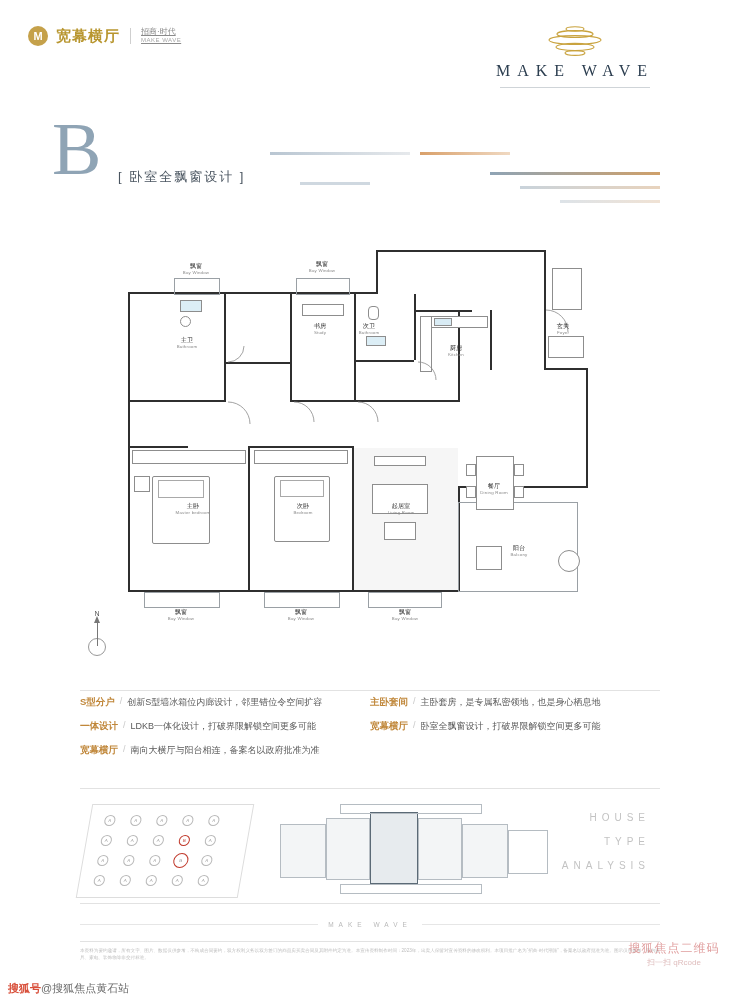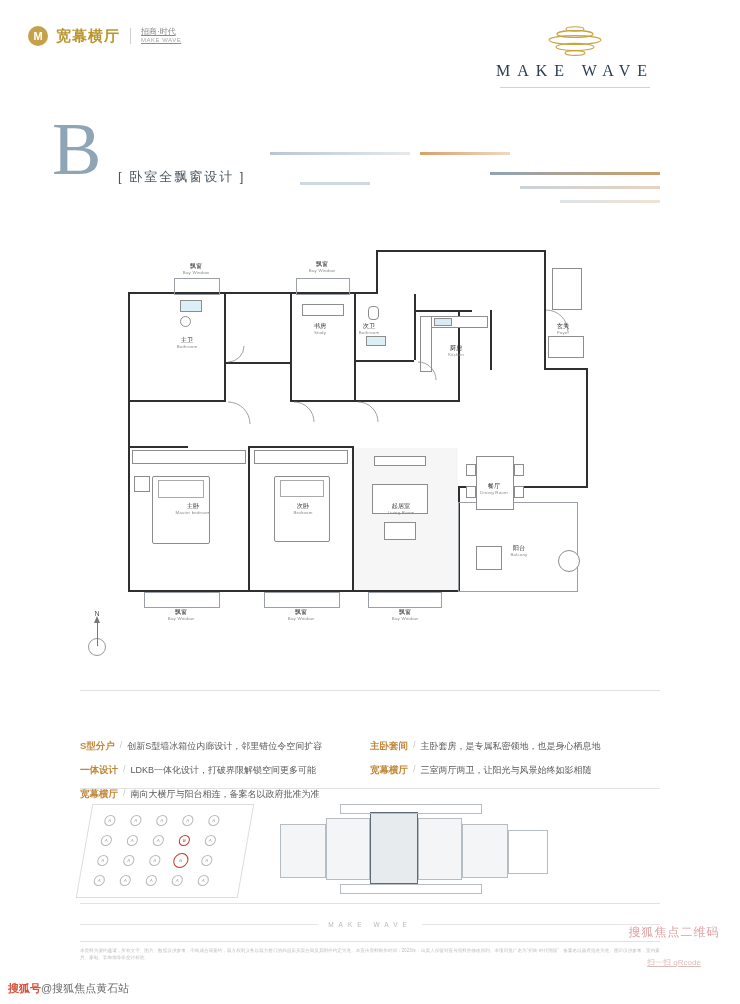--- a/index.html
+++ b/index.html
@@ -52,21 +52,21 @@
   .hatch{position:absolute;background:#efefef;}
   .furn{position:absolute;border:.8px solid #8d8d8d;background:#fff;}
   .furn.soft{border-color:#a9a9a9;}
   .compass{position:absolute;left:88px;top:378px;text-align:center;}
   .compass .n{font-size:7px;color:#555;}
   .compass .needle{width:1px;height:26px;background:#777;margin:3px auto 0;position:relative;}
   .compass .needle:before{content:"";position:absolute;top:-4px;left:-3px;border-left:3.5px solid transparent;border-right:3.5px solid transparent;border-bottom:7px solid #777;}
   .compass .ring{width:16px;height:16px;border:1px solid #999;border-radius:50%;margin:-8px auto 0;}
 
   
-  .features{position:absolute;left:80px;top:740px;width:580px;}
+  .features{position:absolute;left:80px;top:696px;width:580px;}
   .feat-row{display:flex;margin-bottom:11px;}
   .feat-col{width:50%;display:flex;align-items:flex-start;}
   .feat-key{color:#c0873a;font-size:9.5px;font-weight:bold;white-space:nowrap;}
   .feat-sep{color:#c9c9c9;font-size:9px;margin:0 5px;}
   .feat-txt{color:#5a5a5a;font-size:9px;line-height:1.35;}
 
   
   .hr{position:absolute;left:80px;width:580px;height:1px;background:#e2e2e2;}
   .analysis{position:absolute;left:80px;top:800px;width:580px;height:100px;}
   .sitemap{position:absolute;left:4px;top:4px;width:160px;height:92px;border:1px solid #ddd;transform:skewX(-10deg);}
@@ -80,21 +80,21 @@
   .an-words{position:absolute;right:10px;top:12px;text-align:right;}
   .an-words div{font-size:10px;letter-spacing:5px;color:#c3c3c3;margin-bottom:13px;}
 
   
   .wave-strip{position:absolute;left:80px;top:915px;width:580px;height:18px;display:flex;align-items:center;justify-content:center;}
   .wave-strip .line{position:absolute;left:0;right:0;top:9px;height:1px;background:#e6e6e6;}
   .wave-strip span{position:relative;background:#fff;padding:0 10px;font-size:6.5px;letter-spacing:5px;color:#b9b9b9;}
   .disclaimer{position:absolute;left:80px;top:948px;width:580px;font-size:4.6px;color:#bdbdbd;line-height:1.5;}
   .qr-wm{position:absolute;right:18px;bottom:36px;width:96px;text-align:center;color:#d9b3b3;}
   .qr-wm .t{font-size:12px;color:#d06b6b;opacity:.65;letter-spacing:1px;}
-  .qr-wm .s{font-size:8px;color:#c98f8f;opacity:.6;margin-top:16px;text-decoration:underline;}
+  .qr-wm .s{font-size:8px;color:#c98f8f;opacity:.6;margin-top:0;}
   .src{position:absolute;left:8px;bottom:8px;font-size:11px;color:#6b6b6b;}
   .src .sf{color:#d84f3a;font-weight:bold;}
 </style>
 </head>
 <body>
 
 <div class="page">
 
   <div class="logo-block">
     <div class="logo-mark">M</div>
@@ -305,21 +305,21 @@
     </div>
     <div class="feat-row">
       <div class="feat-col">
         <span class="feat-key">一体设计</span>
         <span class="feat-sep">/</span>
         <span class="feat-txt">LDKB一体化设计，打破界限解锁空间更多可能</span>
       </div>
       <div class="feat-col">
         <span class="feat-key">宽幕横厅</span>
         <span class="feat-sep">/</span>
-        <span class="feat-txt">三室两厅两卫，让阳光与风景始终如影相随</span>
+        <span class="feat-txt">卧室全飘窗设计，打破界限解锁空间更多可能</span>
       </div>
     </div>
     <div class="feat-row">
       <div class="feat-col">
         <span class="feat-key">宽幕横厅</span>
         <span class="feat-sep">/</span>
         <span class="feat-txt">南向大横厅与阳台相连，备案名以政府批准为准</span>
       </div>
       <div class="feat-col"></div>
     </div>
@@ -355,20 +355,25 @@
       <div class="kp fill" style="left:0;top:20px;width:44px;height:52px;"></div>
       <div class="kp fill" style="left:46px;top:14px;width:42px;height:60px;"></div>
       <div class="kp hi" style="left:90px;top:8px;width:46px;height:70px;"></div>
       <div class="kp fill" style="left:138px;top:14px;width:42px;height:60px;"></div>
       <div class="kp fill" style="left:182px;top:20px;width:44px;height:52px;"></div>
       <div class="kp" style="left:228px;top:26px;width:38px;height:42px;"></div>
       <div class="kp" style="left:60px;top:0;width:140px;height:8px;"></div>
       <div class="kp" style="left:60px;top:80px;width:140px;height:8px;"></div>
     </div>
 
+    <div class="an-words">
+      <div>HOUSE</div>
+      <div>TYPE</div>
+      <div>ANALYSIS</div>
+    </div>
   </div>
 
   <div class="hr" style="top:903px;"></div>
   <div class="wave-strip">
     <div class="line"></div>
     <span>MAKE WAVE</span>
   </div>
   <div class="hr" style="top:941px;"></div>
   <div class="disclaimer">本资料为要约邀请，所有文字、图片、数据仅供参考，不构成合同要约，双方权利义务以双方签订的商品房买卖合同及其附件约定为准。本宣传资料制作时间：2023年，出卖人保留对宣传资料的修改权利。本项目推广名为“招商·时代潮派”，备案名以政府批准为准。图示仅供参考，室内家具、家电、装饰物等非交付标准。</div>
 

